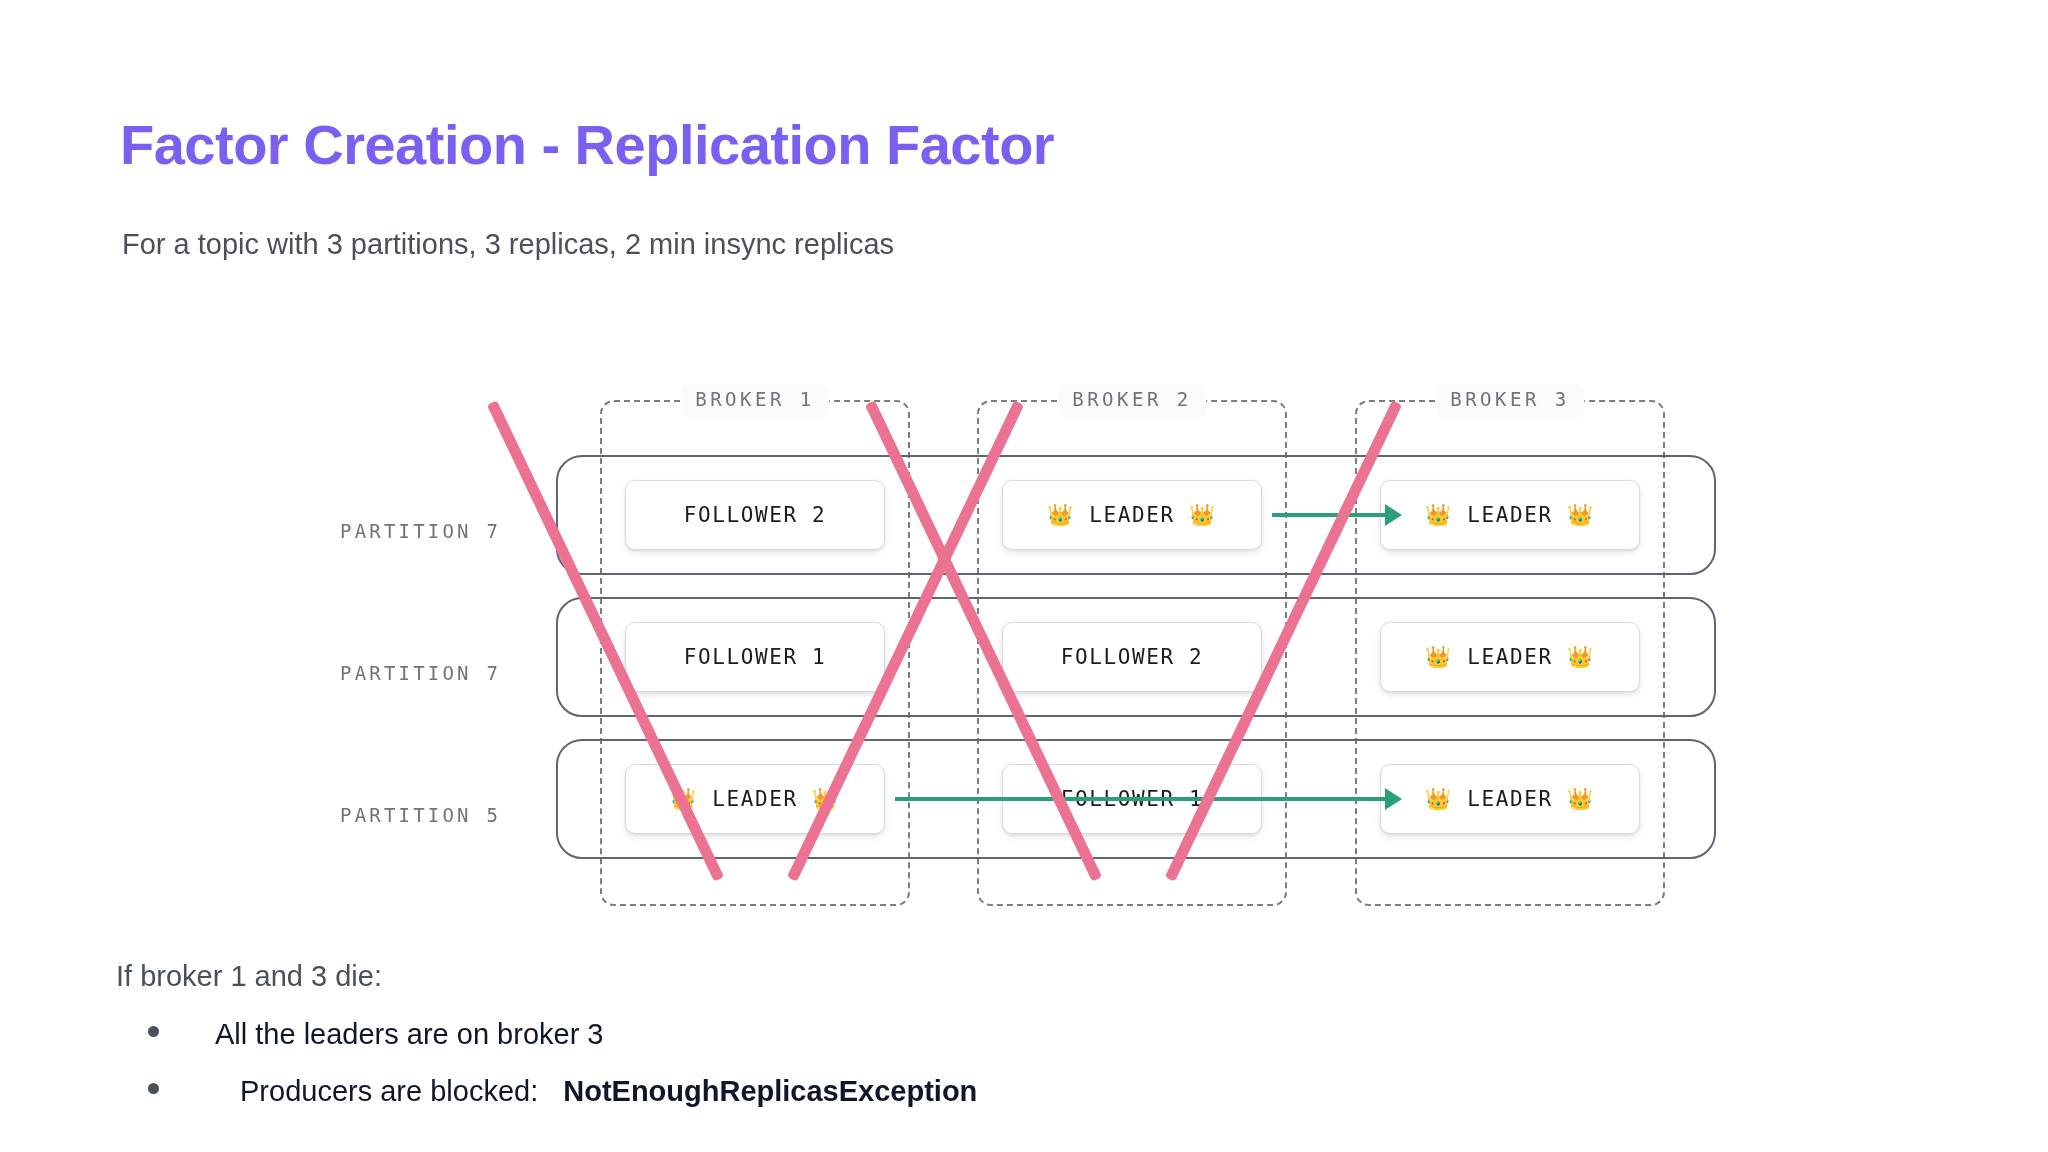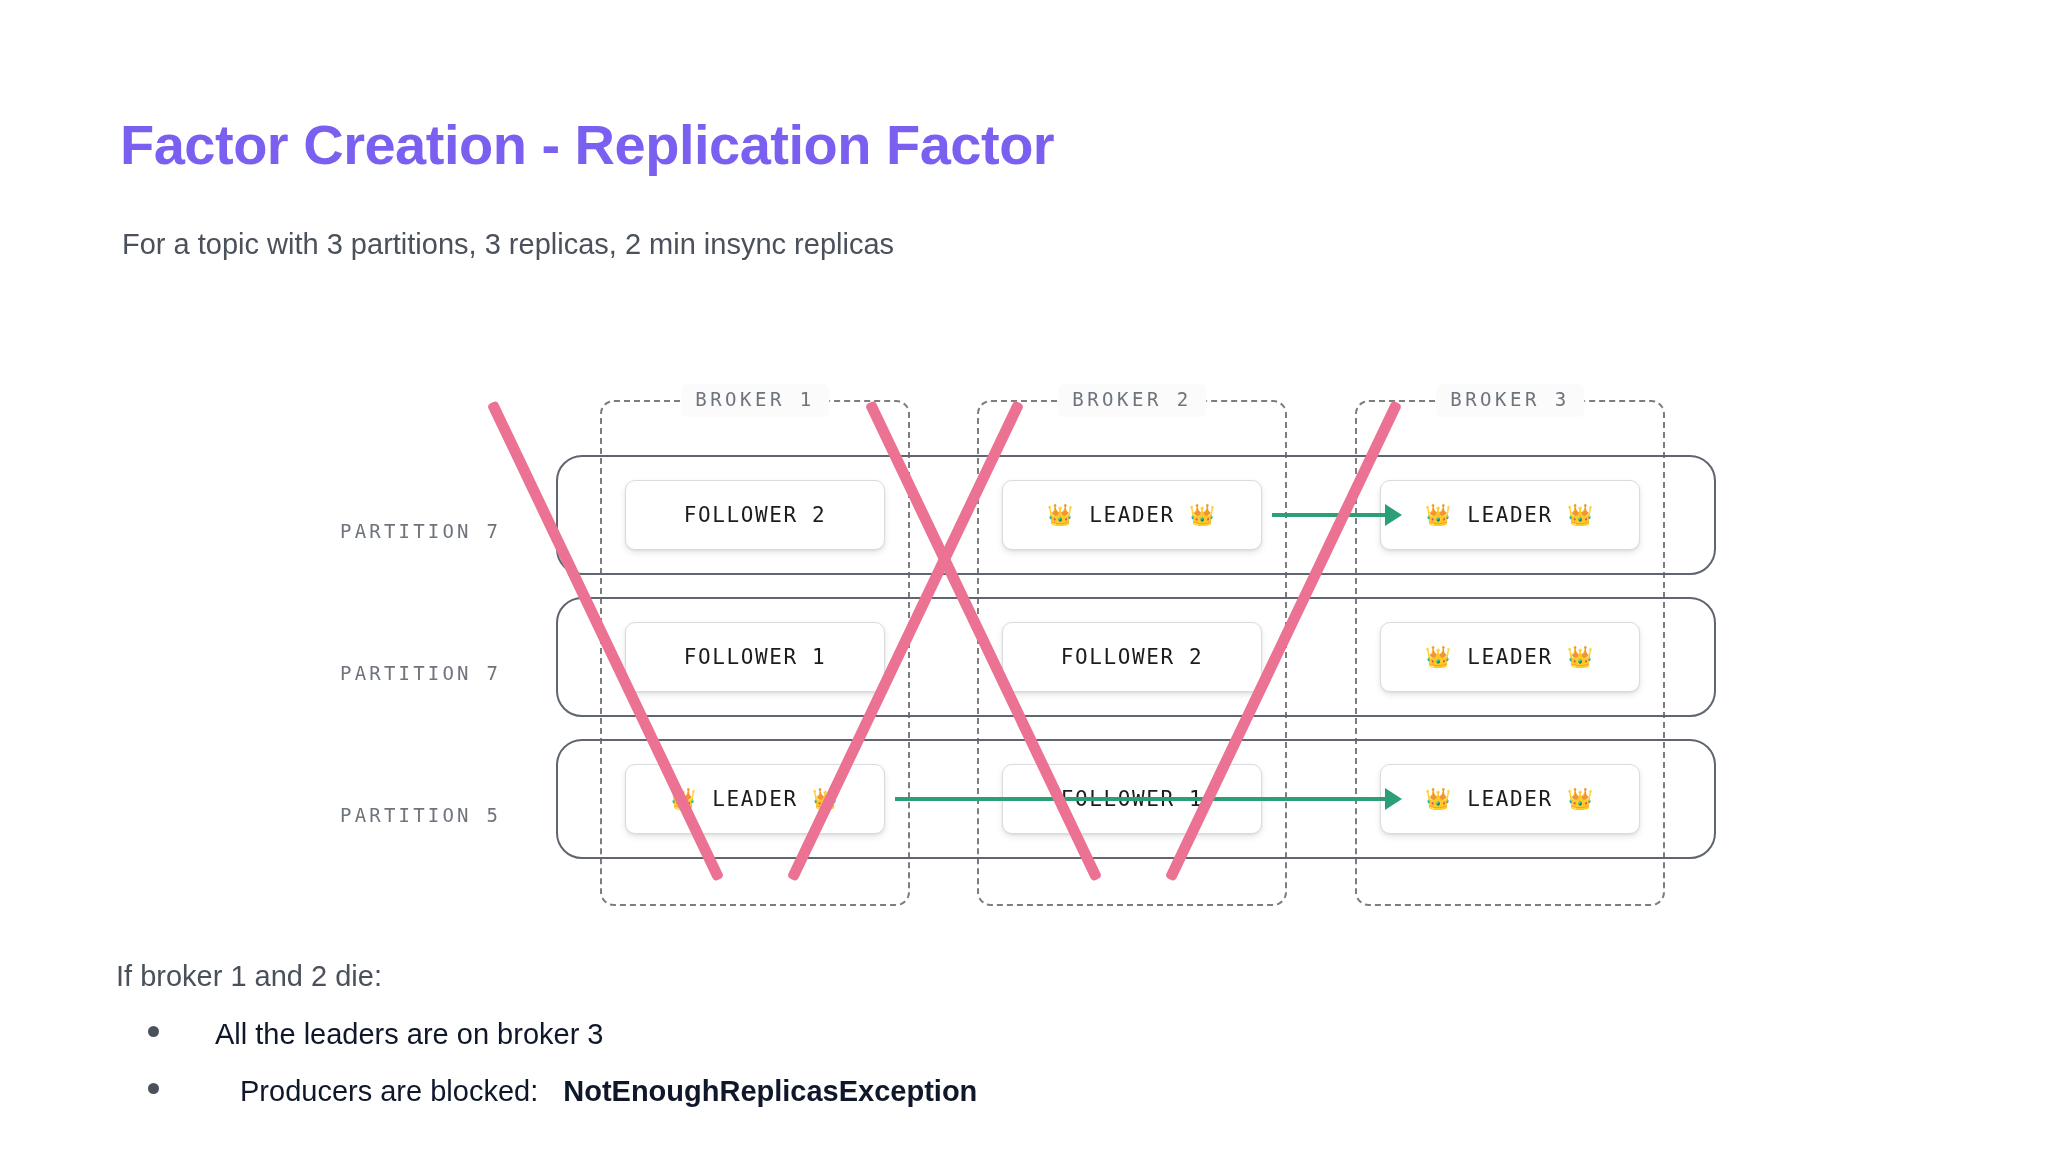--- a/index.html
+++ b/index.html
@@ -219,21 +219,21 @@
   <div class="xstroke" style="left:900px; top:377px; width:11px; height:528px;
               transform: rotate(25.5deg);"></div>
 
   <div class="xstroke" style="left:978px; top:377px; width:11px; height:528px;
               transform: rotate(-25.5deg);"></div>
   <div class="xstroke" style="left:1278px; top:377px; width:11px; height:528px;
               transform: rotate(25.5deg);"></div>
 
 </div>
 
-<div id="conclusion-lead">If broker 1 and 2 die:</div>
+<div id="conclusion-lead">If broker 1 and 3 die:</div>
 
 <div class="bullet-row" style="top:1018px;">
   <span class="bullet-dot"></span>
   <span>All the leaders are on broker 3</span>
 </div>
 
 <div class="bullet-row" style="top:1075px;gap:25px;">
   <span class="bullet-dot"></span>
   <span>Producers are blocked: </span>
   <span class="bullet-strong">NotEnoughReplicasException</span>

